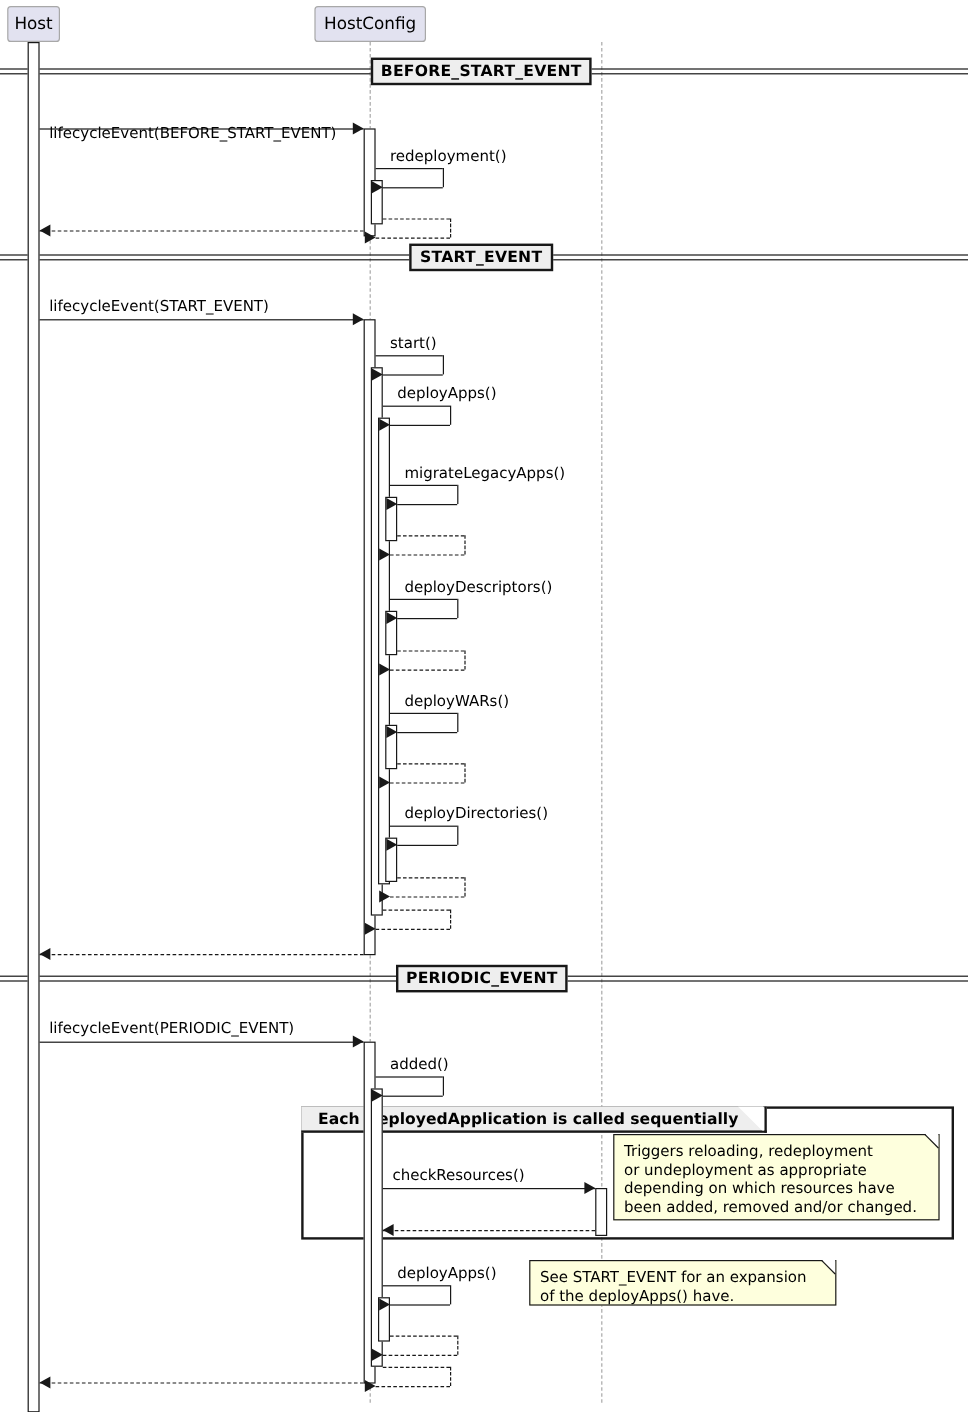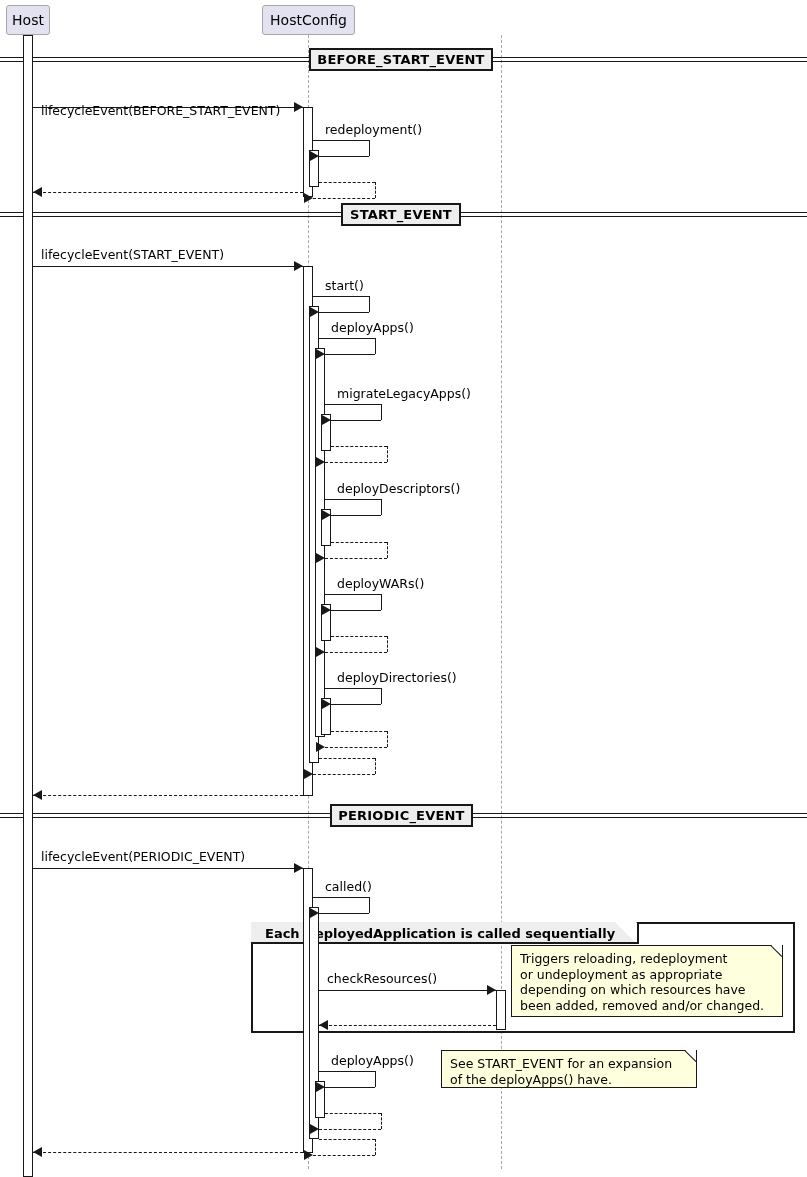--- a/index.html
+++ b/index.html
@@ -268,21 +268,21 @@
     <div class="arrowhead right" style="left: 304px; top: 769px;"></div>
     <div class="msg-line dashed" style="left: 33px; top: 795px; width: 270px;"></div>
     <div class="arrowhead left" style="left: 33px; top: 790px;"></div>
     <div class="msg-line" style="left: 33px; top: 868px; width: 270px;"></div>
     <div class="arrowhead right" style="left: 294px; top: 863px;"></div>
     <div class="msg-label" style="left: 41px; top: 851px;">lifecycleEvent(PERIODIC_EVENT)</div>
     <div class="msg-line" style="left: 313px; top: 897px; width: 56px;"></div>
     <div class="vline" style="left: 369px; top: 897px; height: 16px;"></div>
     <div class="msg-line" style="left: 319px; top: 913px; width: 50px;"></div>
     <div class="arrowhead right" style="left: 310px; top: 908px;"></div>
-    <div class="msg-label" style="left: 325px; top: 881px;">called()</div>
+    <div class="msg-label" style="left: 325px; top: 881px;">added()</div>
     <div class="msg-line" style="left: 319px; top: 990px; width: 177px;"></div>
     <div class="arrowhead right" style="left: 487px; top: 985px;"></div>
     <div class="msg-label" style="left: 327px; top: 973px;">checkResources()</div>
     <div class="msg-line dashed" style="left: 319px; top: 1025px; width: 177px;"></div>
     <div class="arrowhead left" style="left: 319px; top: 1020px;"></div>
     <div class="msg-line" style="left: 319px; top: 1071px; width: 56px;"></div>
     <div class="vline" style="left: 375px; top: 1071px; height: 16px;"></div>
     <div class="msg-line" style="left: 325px; top: 1087px; width: 50px;"></div>
     <div class="arrowhead right" style="left: 316px; top: 1082px;"></div>
     <div class="msg-label" style="left: 331px; top: 1055px;">deployApps()</div>

